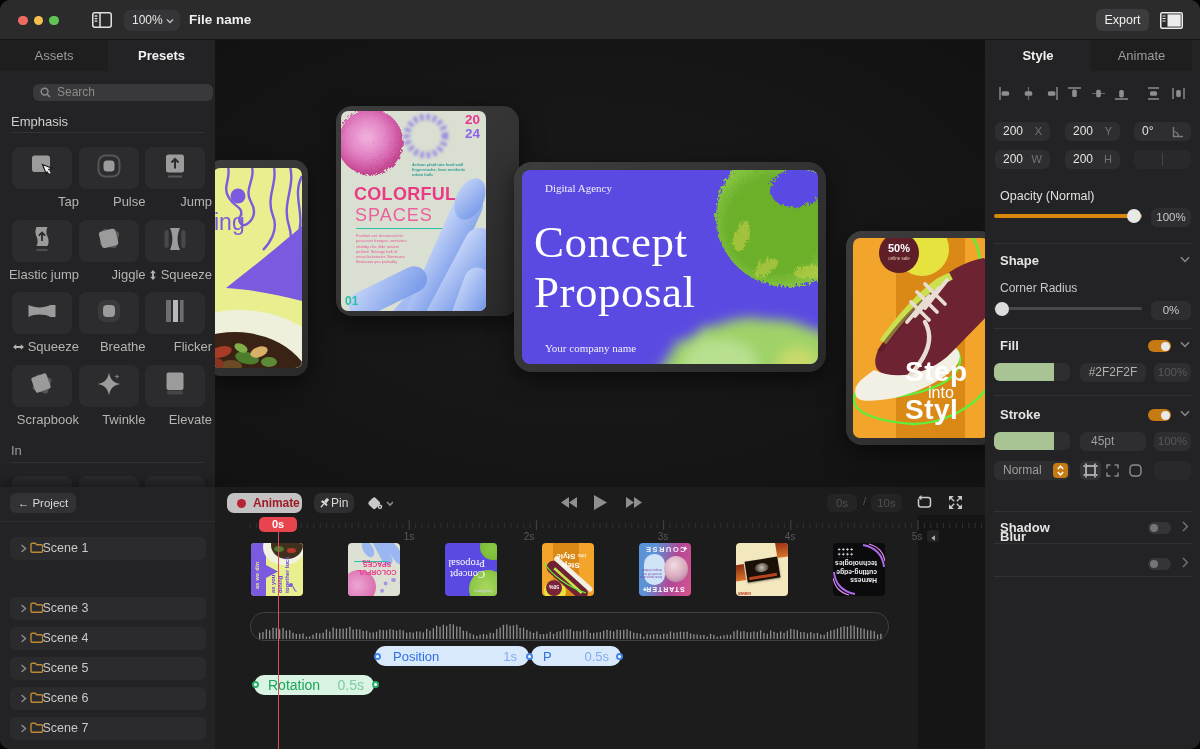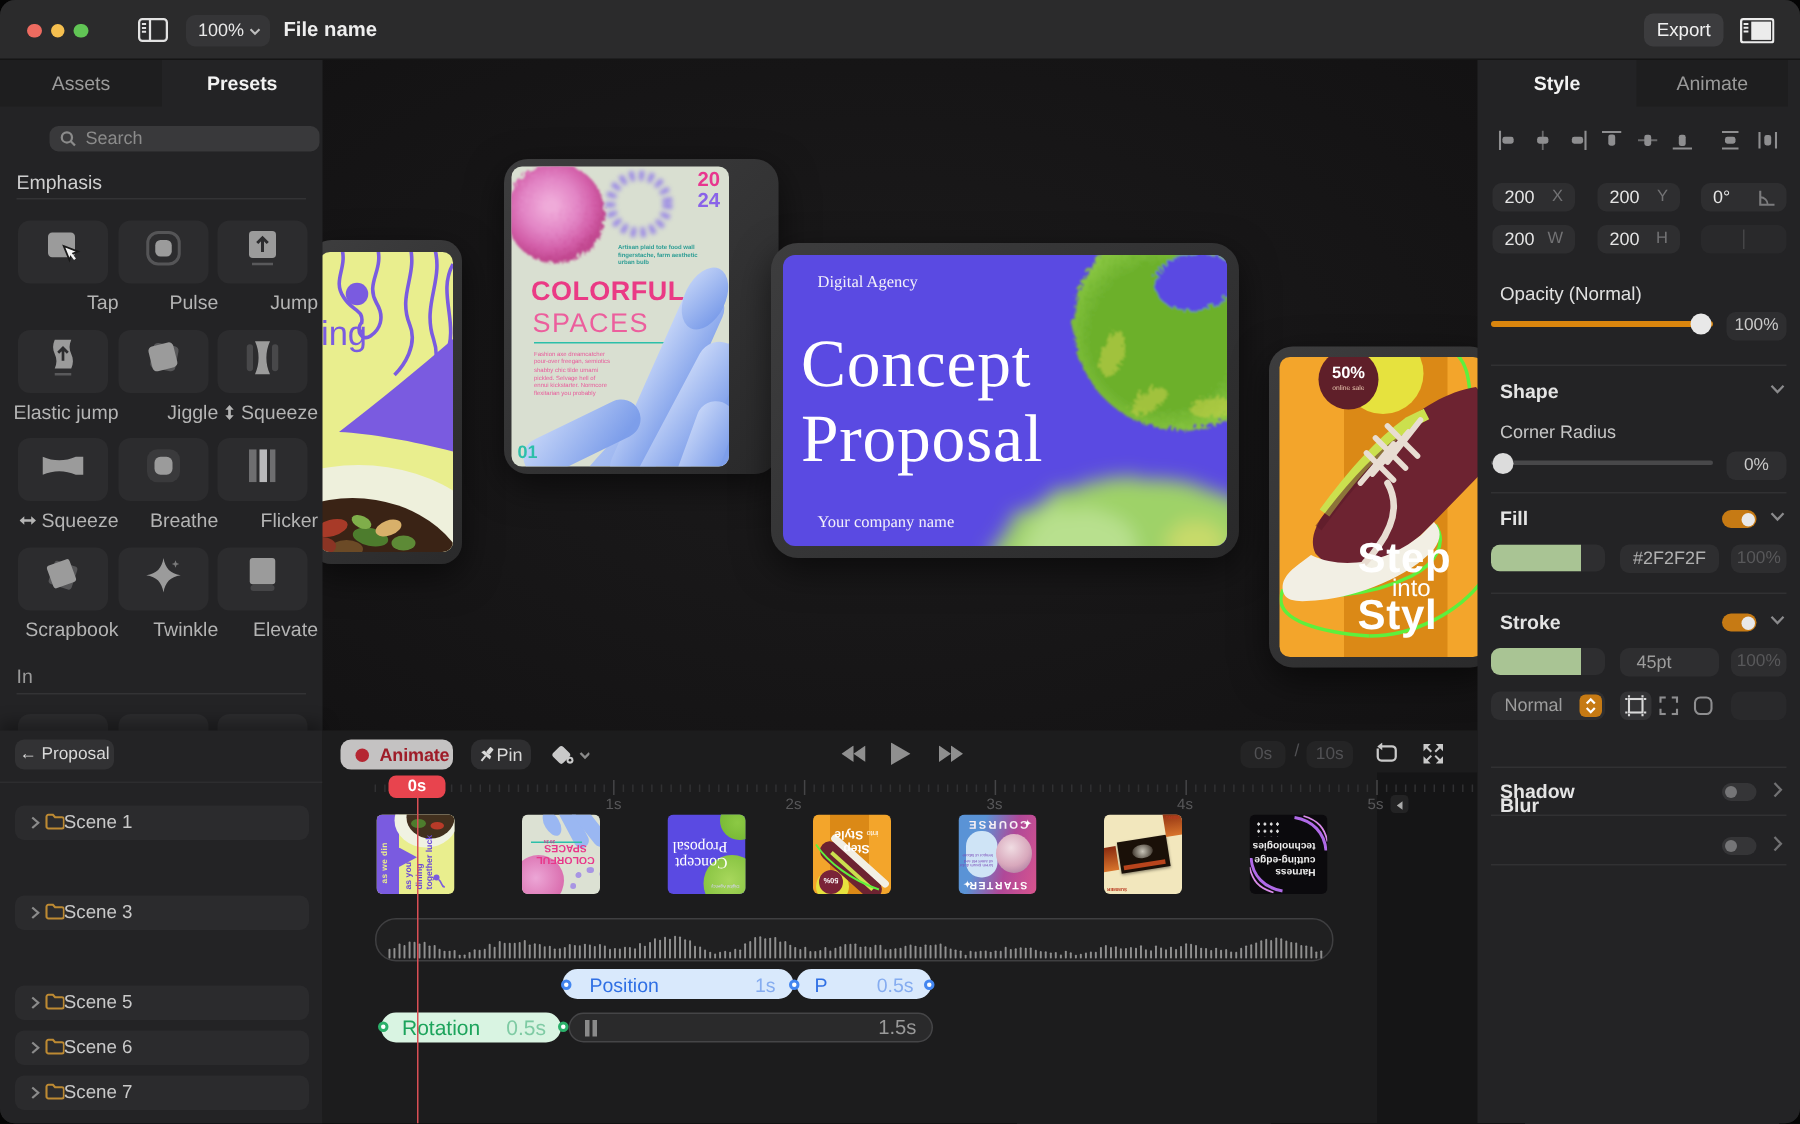--- a/index.html
+++ b/index.html
@@ -352,32 +352,37 @@
             <rect x="2.5" y="1" width="17" height="17.5" rx="2" fill="#9b9b9b"></rect>
           </svg></span>
       </div>
   <div class="plab" style="left:138.0px;top:371.5px">Elevate</div>
   <div class="sechead" style="top:403px;color:#9a9a9a">In</div>
   <div class="secline" style="top:422px"></div>
   <div class="pcell" style="left:12px;top:436px"></div>
       <div class="pcell" style="left:78.5px;top:436px"></div>
       <div class="pcell" style="left:145px;top:436px"></div>
   <div id="scenes">
-    <div id="projbtn">← Proposal</div>
+    <div id="projbtn">← Project</div>
     <div id="scline"></div>
     <div class="scrow" style="top:50px"><svg class="chev" width="7" height="9" viewBox="0 0 7 9">
             <path d="M1.5 1l4 3.5-4 3.5" stroke="#8a8a8a" stroke-width="1.5" fill="none"></path>
           </svg><svg class="fold" width="13" height="12" viewBox="0 0 13 12">
             <path d="M1 2.5 a1.3 1.3 0 0 1 1.3-1.3 h3l1.4 1.6h4.6 a1.3 1.3 0 0 1 1.3 1.3 V9 a1.3 1.3 0 0 1 -1.3 1.3 H2.3 A1.3 1.3 0 0 1 1 9z" fill="none" stroke="#bd8a33" stroke-width="1.4"></path>
           </svg>Scene 1</div>
     <div class="scrow" style="top:110px"><svg class="chev" width="7" height="9" viewBox="0 0 7 9">
             <path d="M1.5 1l4 3.5-4 3.5" stroke="#8a8a8a" stroke-width="1.5" fill="none"></path>
           </svg><svg class="fold" width="13" height="12" viewBox="0 0 13 12">
             <path d="M1 2.5 a1.3 1.3 0 0 1 1.3-1.3 h3l1.4 1.6h4.6 a1.3 1.3 0 0 1 1.3 1.3 V9 a1.3 1.3 0 0 1 -1.3 1.3 H2.3 A1.3 1.3 0 0 1 1 9z" fill="none" stroke="#bd8a33" stroke-width="1.4"></path>
           </svg>Scene 3</div>
+    <div class="scrow" style="top:140px"><svg class="chev" width="7" height="9" viewBox="0 0 7 9">
+            <path d="M1.5 1l4 3.5-4 3.5" stroke="#8a8a8a" stroke-width="1.5" fill="none"></path>
+          </svg><svg class="fold" width="13" height="12" viewBox="0 0 13 12">
+            <path d="M1 2.5 a1.3 1.3 0 0 1 1.3-1.3 h3l1.4 1.6h4.6 a1.3 1.3 0 0 1 1.3 1.3 V9 a1.3 1.3 0 0 1 -1.3 1.3 H2.3 A1.3 1.3 0 0 1 1 9z" fill="none" stroke="#bd8a33" stroke-width="1.4"></path>
+          </svg>Scene 4</div>
     <div class="scrow" style="top:170px"><svg class="chev" width="7" height="9" viewBox="0 0 7 9">
             <path d="M1.5 1l4 3.5-4 3.5" stroke="#8a8a8a" stroke-width="1.5" fill="none"></path>
           </svg><svg class="fold" width="13" height="12" viewBox="0 0 13 12">
             <path d="M1 2.5 a1.3 1.3 0 0 1 1.3-1.3 h3l1.4 1.6h4.6 a1.3 1.3 0 0 1 1.3 1.3 V9 a1.3 1.3 0 0 1 -1.3 1.3 H2.3 A1.3 1.3 0 0 1 1 9z" fill="none" stroke="#bd8a33" stroke-width="1.4"></path>
           </svg>Scene 5</div>
     <div class="scrow" style="top:200px"><svg class="chev" width="7" height="9" viewBox="0 0 7 9">
             <path d="M1.5 1l4 3.5-4 3.5" stroke="#8a8a8a" stroke-width="1.5" fill="none"></path>
           </svg><svg class="fold" width="13" height="12" viewBox="0 0 13 12">
             <path d="M1 2.5 a1.3 1.3 0 0 1 1.3-1.3 h3l1.4 1.6h4.6 a1.3 1.3 0 0 1 1.3 1.3 V9 a1.3 1.3 0 0 1 -1.3 1.3 H2.3 A1.3 1.3 0 0 1 1 9z" fill="none" stroke="#bd8a33" stroke-width="1.4"></path>
           </svg>Scene 6</div>
@@ -862,25 +867,20 @@
       </div>
   <div class="kdot" style="left:159px;top:165.5px;border:2px solid #4285f0"></div>
   <div class="kdot" style="left:311px;top:165.5px;border:2px solid #4285f0"></div>
   <div class="kdot" style="left:401px;top:165.5px;border:2px solid #4285f0"></div>
   <div class="kpill" style="left:39px;top:188px;width:120px;background:#d9f4e2;color:#1da45c;font-size:14px">
     <span style="position:absolute;left:14px;top:1.5px">Rotation</span>
         <span style="position:absolute;right:10px;top:1.5px;color:#7fcba4">0.5s</span>
       </div>
   <div class="kdot" style="left:37px;top:194px;border:2px solid #2bb06a"></div>
   <div class="kdot" style="left:157px;top:194px;border:2px solid #2bb06a"></div>
-  <div id="pausebar">
-        <span style="position:absolute;left:10px;top:4px;width:2.5px;height:11px;background:#8a8a8a"></span>
-        <span style="position:absolute;left:15px;top:4px;width:2.5px;height:11px;background:#8a8a8a"></span>
-        <span style="position:absolute;right:10px;top:1px;color:#9a9a9a;font-size:13.5px">1.5s</span>
-      </div>
 </div>
 
 <div id="rp">
   <div id="rp-style">Style</div>
       <div id="rp-anim">Animate</div>
   <div style="position:absolute;left:13.5px;top:47px"><svg width="13" height="13" viewBox="0 0 13 13">
           <line x1="1" y1="0" x2="1" y2="13" stroke="#8e8e90" stroke-width="1.4"></line>
           <rect x="2.6" y="4.2" width="7.5" height="4.6" rx="1.6" fill="#8e8e90"></rect>
         </svg></div>
   <div style="position:absolute;left:37px;top:47px"><svg width="13" height="13" viewBox="0 0 13 13">

